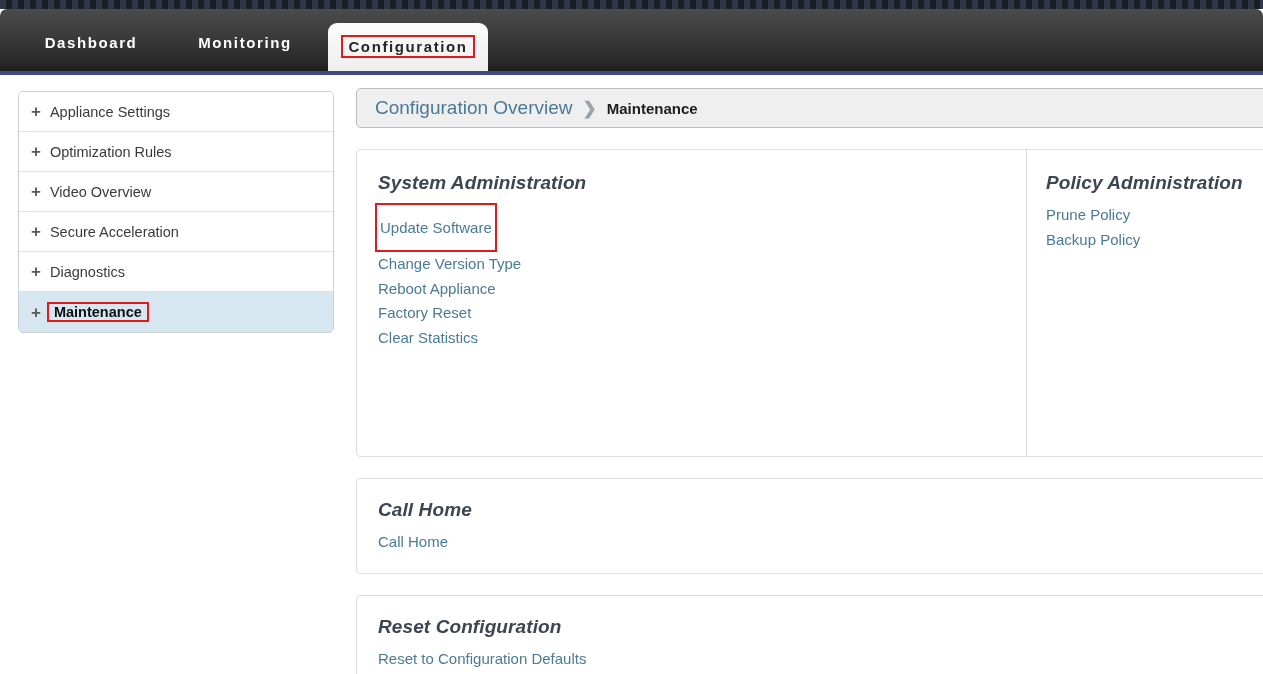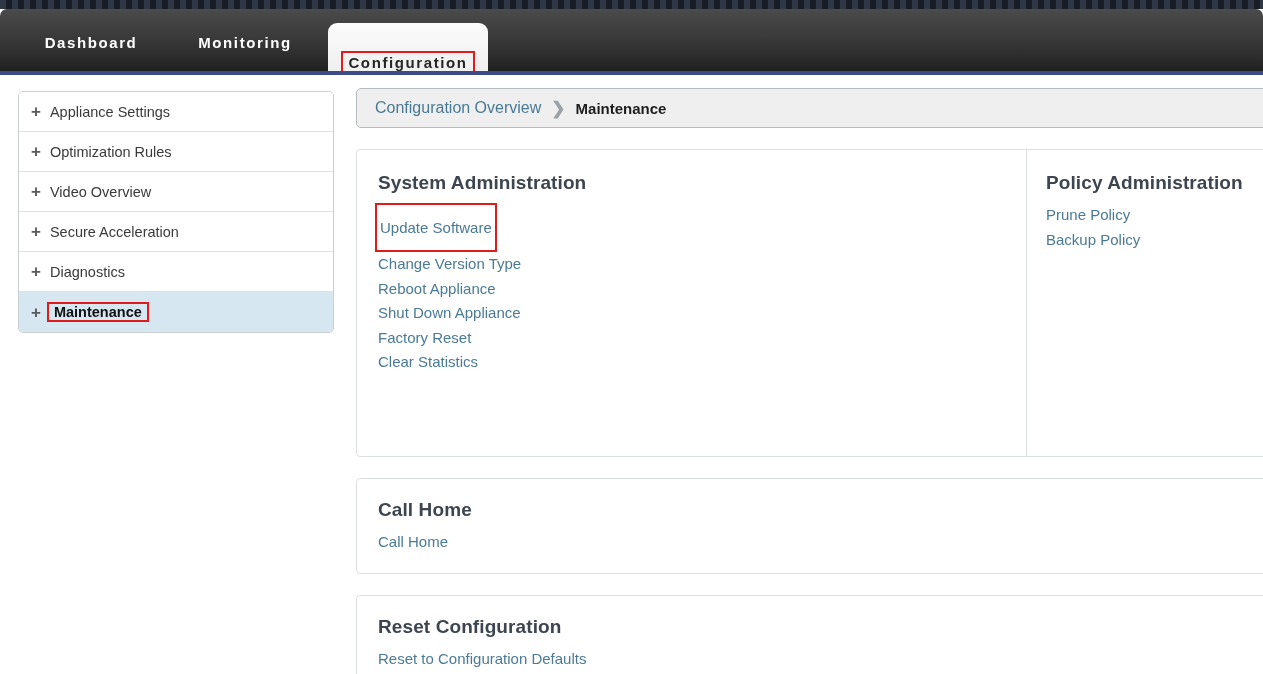--- a/index.html
+++ b/index.html
@@ -69,21 +69,21 @@
     position: absolute;
     top: 14px;
     left: 328px;
     width: 160px;
     height: 58px;
     background: linear-gradient(180deg, #fcfcfc 0%, #f2f2f2 60%, #ededed 100%);
     border-radius: 9px 9px 0 0;
     display: flex;
     align-items: flex-start;
     justify-content: center;
-    padding-top: 28px;
+    padding-top: 12px;
     cursor: pointer;
     user-select: none;
   }
   .tab-active .tab-label {
     color: #262626;
     font-size: 15px;
     font-weight: bold;
     letter-spacing: 1.6px;
     padding: 1px 5px;
     border: 2px solid #e01b1b;
@@ -152,21 +152,21 @@
     background: #efefef;
     border: 1px solid #b6bcc0;
     border-radius: 5px;
     display: flex;
     align-items: center;
     padding-left: 18px;
     gap: 10px;
   }
   .crumb-link {
     color: #4a7a96;
-    font-size: 16px;
+    font-size: 19px;
     cursor: pointer;
   }
   .crumb-sep {
     color: #9aa2a8;
     font-size: 17px;
     font-weight: bold;
   }
   .crumb-current {
     color: #1d1d1d;
     font-size: 15px;
@@ -196,20 +196,21 @@
     flex: 1;
     padding: 22px 0 0 19px;
   }
 
   .sec-title {
     font-size: 19px;
     font-weight: bold;
     color: #3d4550;
     margin-bottom: 9px;
     letter-spacing: 0.1px;
+    font-style: italic;
   }
   .sec-title.spaced { margin-top: 36px; }
 
   .lnk {
     display: block;
     font-size: 15px;
     color: #4a7a96;
     line-height: 24.5px;
     cursor: pointer;
     width: fit-content;
@@ -282,21 +283,20 @@
       <span class="crumb-current">Maintenance</span>
     </div>
 
     <div class="panel panel-tall">
       <div class="panel-split">
         <div class="col-left">
           <div class="sec-title">System Administration</div>
           <a class="lnk highlighted">Update Software</a>
           <a class="lnk">Change Version Type</a>
           <a class="lnk">Reboot Appliance</a>
-          <a class="lnk">Shut Down Appliance</a>
           <a class="lnk">Factory Reset</a>
 
           <a class="lnk">Clear Statistics</a>
         </div>
         <div class="col-right">
           <div class="sec-title">Policy Administration</div>
           <a class="lnk">Prune Policy</a>
           <a class="lnk">Backup Policy</a>
         </div>
       </div>

